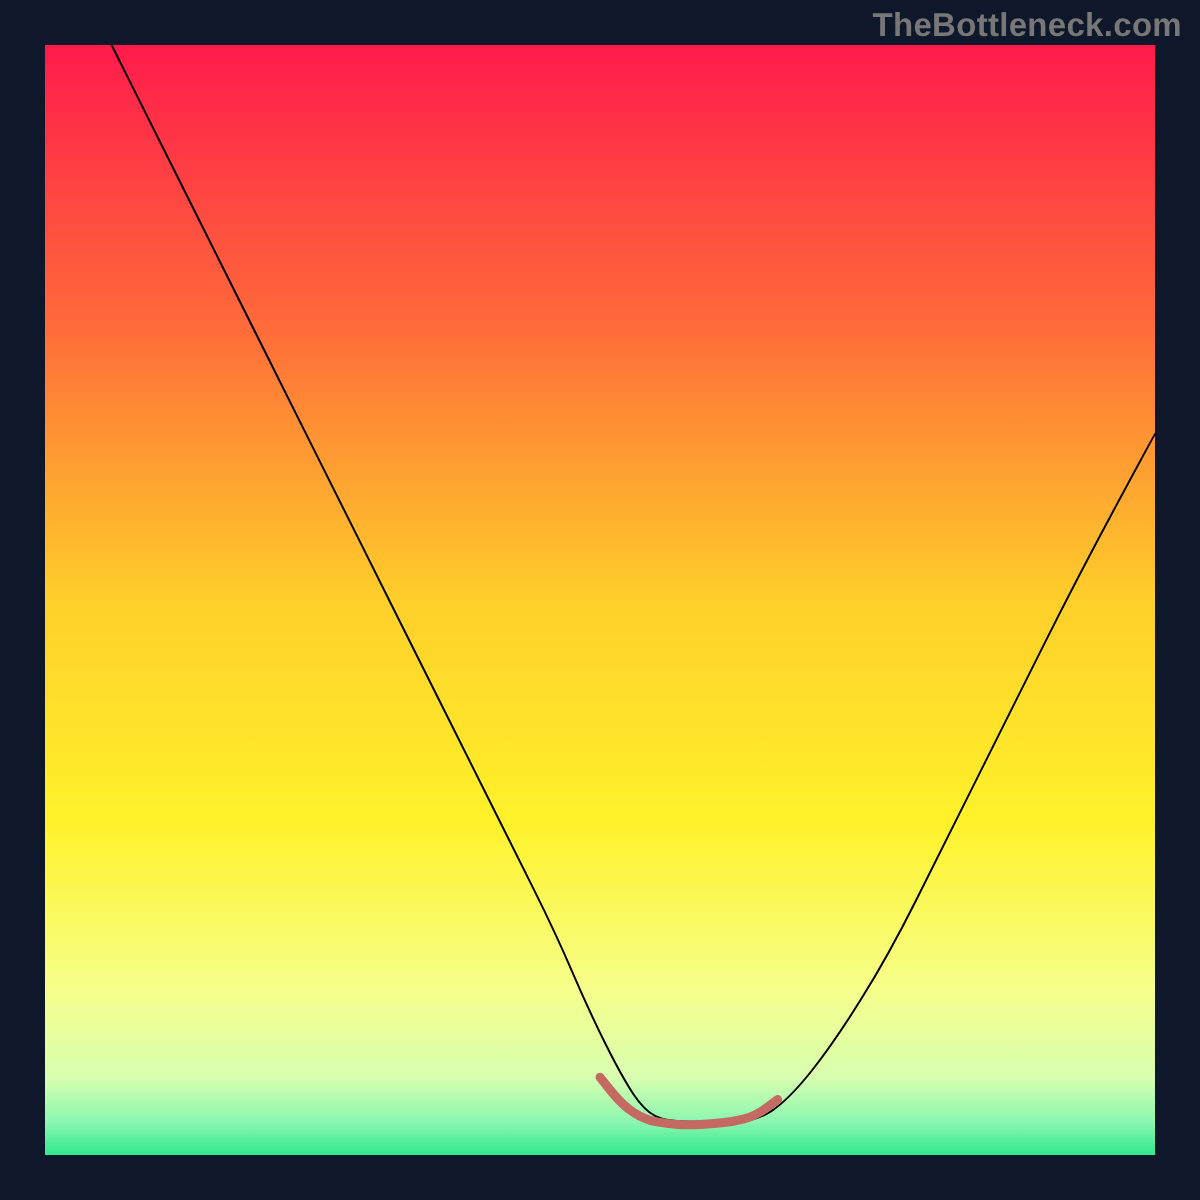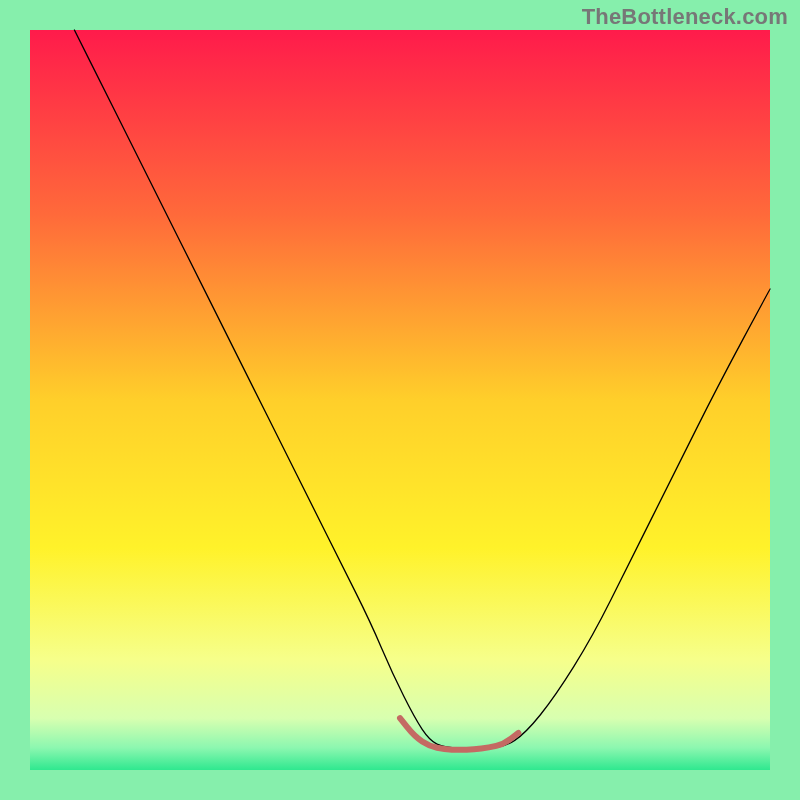--- a/index.html
+++ b/index.html
@@ -8,21 +8,21 @@
     width: 800px;
     height: 800px;
     background: #000;
     overflow: hidden;
     font-family: Arial, Helvetica, sans-serif;
   }
   .frame {
     position: relative;
     width: 800px;
     height: 800px;
-    background: #86efac;
+    background: #0f172a;
   }
   .watermark {
     position: absolute;
     top: 4px;
     right: 12px;
     color: #777;
     font-size: 22px;
     font-weight: 600;
     letter-spacing: 0.2px;
     z-index: 10;

